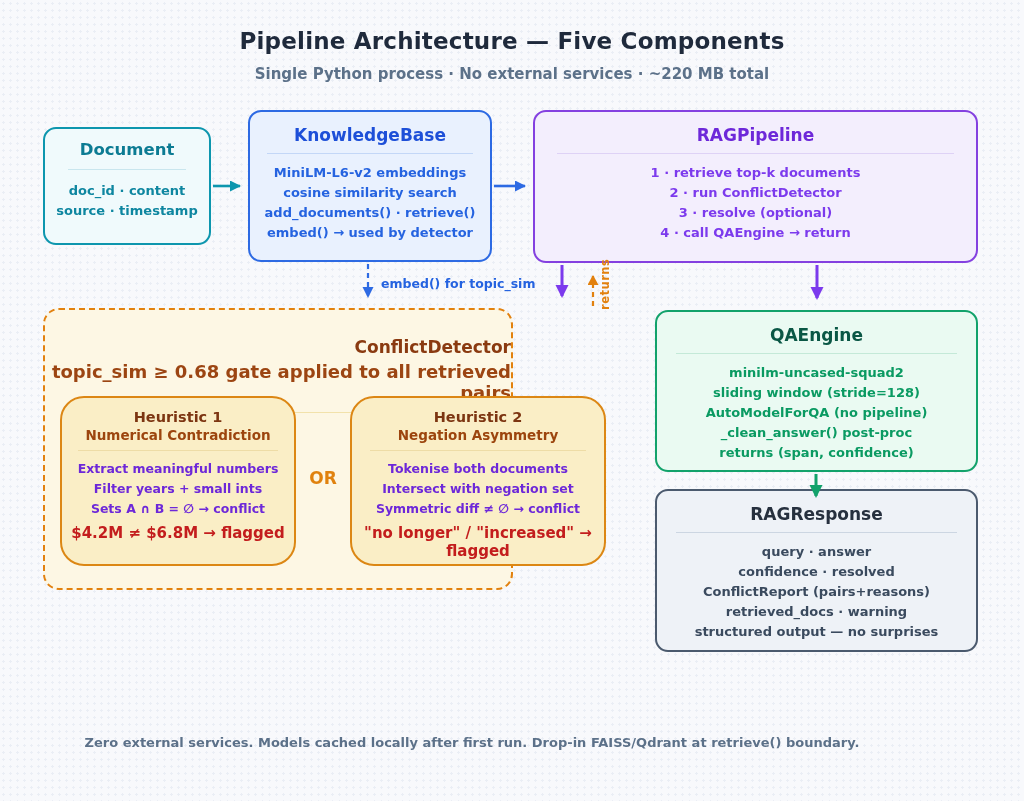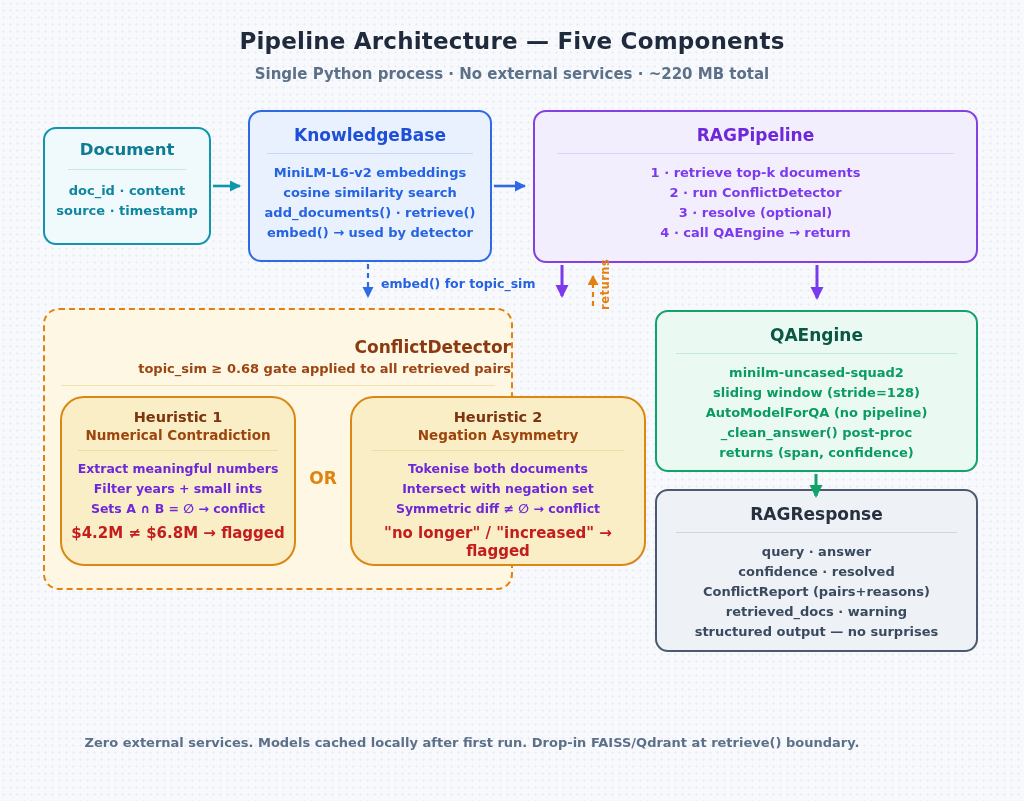--- a/index.html
+++ b/index.html
@@ -50,27 +50,27 @@
   .b-rag { left: 533px; top: 110px; width: 445px; height: 153px;
            background: #f3eefd; border: 2.5px solid #8440e0; padding-top: 13px; }
   .b-rag .bt { color: #6d28d9; }
   .b-rag .divider { width: 90%; background: #ded2f6; }
   .b-rag .bl { font-size: 13px; color: #7c3aed; line-height: 20px; }
 
   
   .b-cd { left: 43px; top: 308px; width: 470px; height: 282px; border-radius: 16px;
           background: #fdf7e4; border: 2.5px dashed #e2810e; padding-top: 27px; text-align: right; }
   .b-cd .bt { color: #8a3a10; }
-  .b-cd .bsub { font-size: 13px; color: #9c4512; margin-top: 4px; }
+  .b-cd .bsub { font-size: 18px; color: #9c4512; margin-top: 4px; }
   .b-cd .divider { width: 93%; background: #f2e2ab; margin-top: 9px; }
 
   
   .b-h { background: #faeec6; border: 2.5px solid #dc8714; border-radius: 24px; padding-top: 11px; }
   .b-h1 { left: 60px; top: 396px; width: 236px; height: 170px; }
-  .b-h2 { left: 350px; top: 396px; width: 296px; height: 170px; }
+  .b-h2 { left: 350px; top: 396px; width: 256px; height: 170px; }
   .b-h .bt { font-size: 14.5px; color: #7c3511; }
   .b-h .bsub { font-size: 13.5px; color: #9c450e; margin-top: 2px; }
   .b-h .divider { width: 86%; background: #eedca6; margin: 7px auto 8px; }
   .b-h .bl { font-size: 12.5px; color: #6d28d9; line-height: 20px; }
   .b-h .bhl { font-size: 15px; color: #c31d1d; margin-top: 5px; }
 
   .or-label { position: absolute; left: 296px; top: 468px; width: 54px;
               text-align: center; font-size: 17px; color: #e0820e; }
 
   

